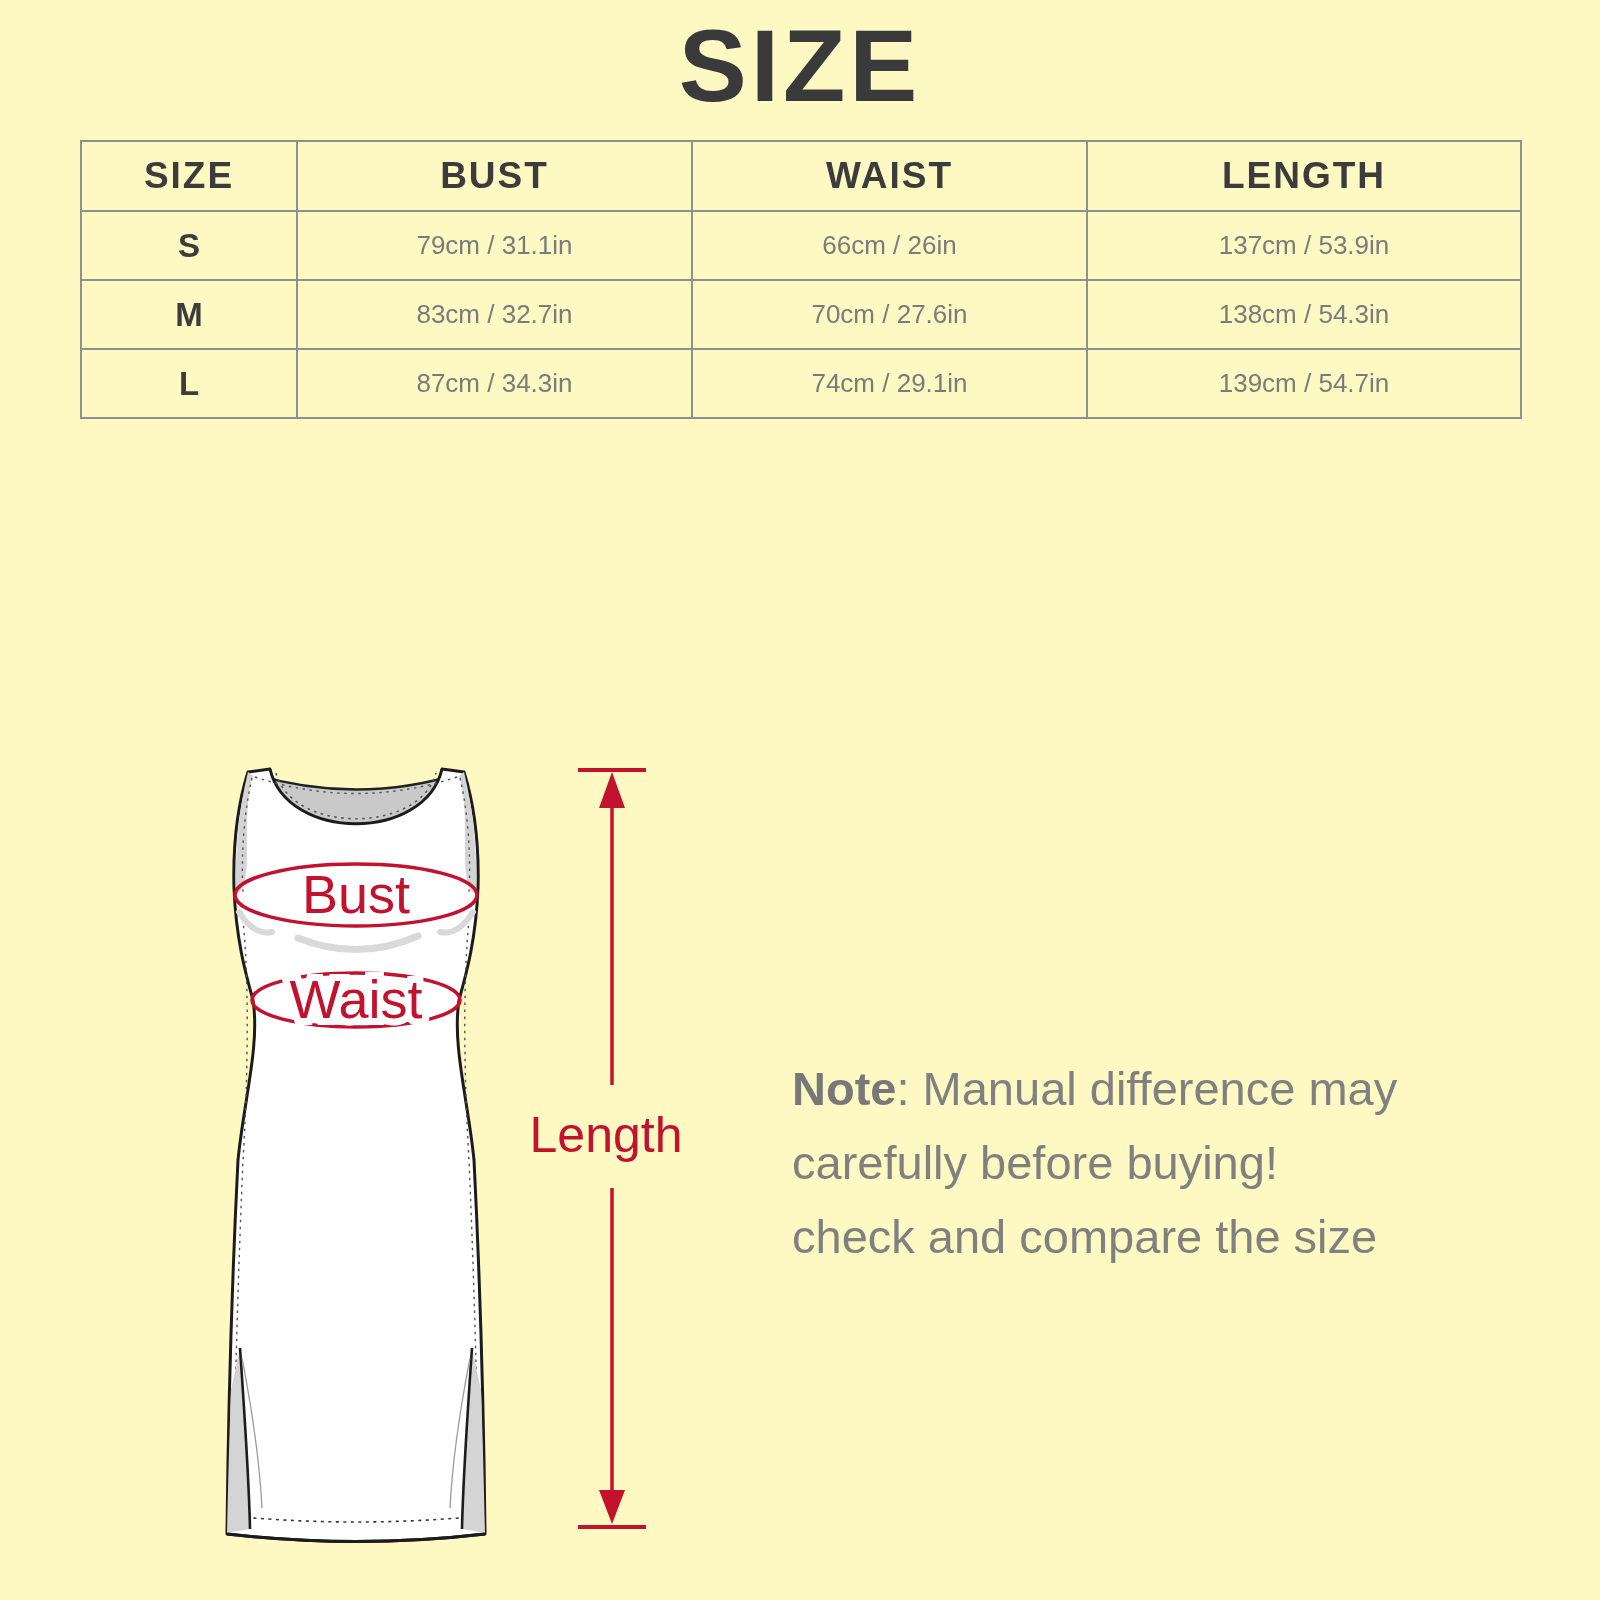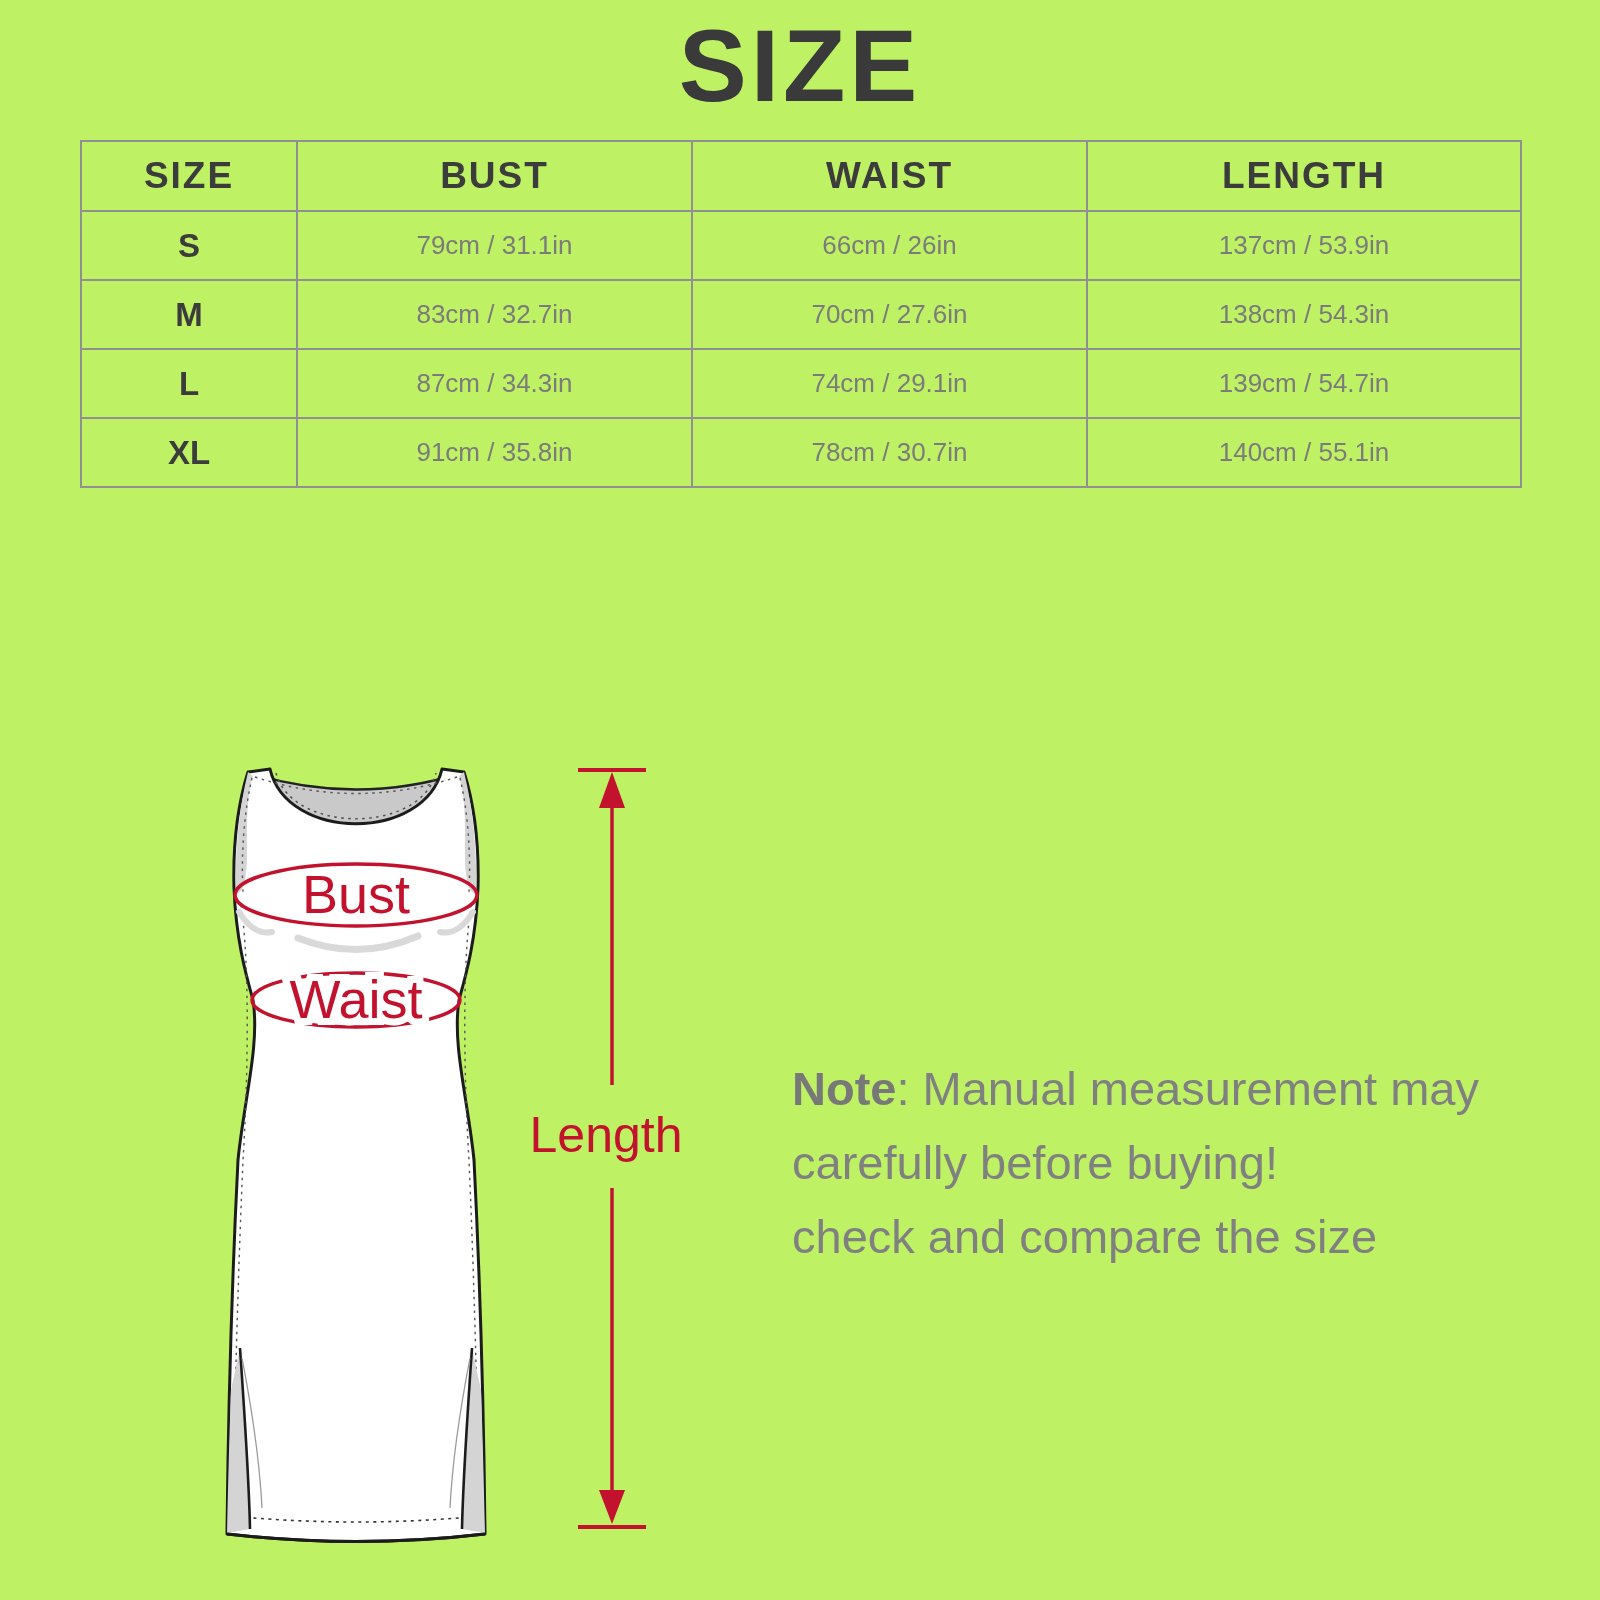--- a/index.html
+++ b/index.html
@@ -1,17 +1,17 @@
 <!DOCTYPE html>
 <html><head>
 <meta charset="utf-8">
 <style>
   html,body{margin:0;padding:0;background:#ffffff;}
   .page{
-    position:relative;width:1600px;height:1600px;background:#bef264;overflow:hidden;
+    position:relative;width:1600px;height:1600px;background:#fef9c3;overflow:hidden;
     font-family:"Liberation Sans", sans-serif;
   }
   .main-title{
     position:absolute;left:0;top:8px;width:1600px;text-align:center;
     font-size:102px;font-weight:700;color:#3a3a3a;letter-spacing:4px;
   }
   table.size-table{
     position:absolute;left:80px;top:140px;width:1440px;
     border-collapse:collapse;table-layout:fixed;
   }
@@ -63,26 +63,20 @@
         <td>83cm / 32.7in</td>
         <td>70cm / 27.6in</td>
         <td>138cm / 54.3in</td>
       </tr>
       <tr>
         <td class="rowlabel">L</td>
         <td>87cm / 34.3in</td>
         <td>74cm / 29.1in</td>
         <td>139cm / 54.7in</td>
       </tr>
-      <tr>
-        <td class="rowlabel">XL</td>
-        <td>91cm / 35.8in</td>
-        <td>78cm / 30.7in</td>
-        <td>140cm / 55.1in</td>
-      </tr>
     </tbody>
   </table>
 
   <svg class="diagram-svg" viewBox="150 738 540 832" xmlns="http://www.w3.org/2000/svg">
 
     <path d="M 250,773 Q 356,806 462,773 L 442,769 C 425,842 287,842 270,769 Z" fill="#c9c9c9" stroke="none"></path>
     <path d="M 250,773 Q 356,806 462,773" fill="none" stroke="#222222" stroke-width="2.5"></path>
 
     <path d="M 248,772
              C 236,810 233,850 234,888
@@ -132,18 +126,18 @@
       <polygon points="612,772 599,808 625,808" stroke="none"></polygon>
       <line x1="612" y1="804" x2="612" y2="1085" stroke-width="3.5"></line>
       <line x1="612" y1="1188" x2="612" y2="1494" stroke-width="3.5"></line>
       <polygon points="612,1524 599,1490 625,1490" stroke="none"></polygon>
       <line x1="578" y1="1527" x2="646" y2="1527" stroke-width="4"></line>
     </g>
     <text x="606" y="1152" text-anchor="middle" font-size="50" fill="#c2122d" font-family="Liberation Sans, sans-serif">Length</text>
   </svg>
 
   <div class="note">
-    <div><b>Note</b><span>: Manual measurement may</span></div>
+    <div><b>Note</b><span>: Manual difference may</span></div>
     <div>carefully before buying!</div>
     <div>check and compare the size</div>
   </div>
 
 </div>
 
 </body></html>

